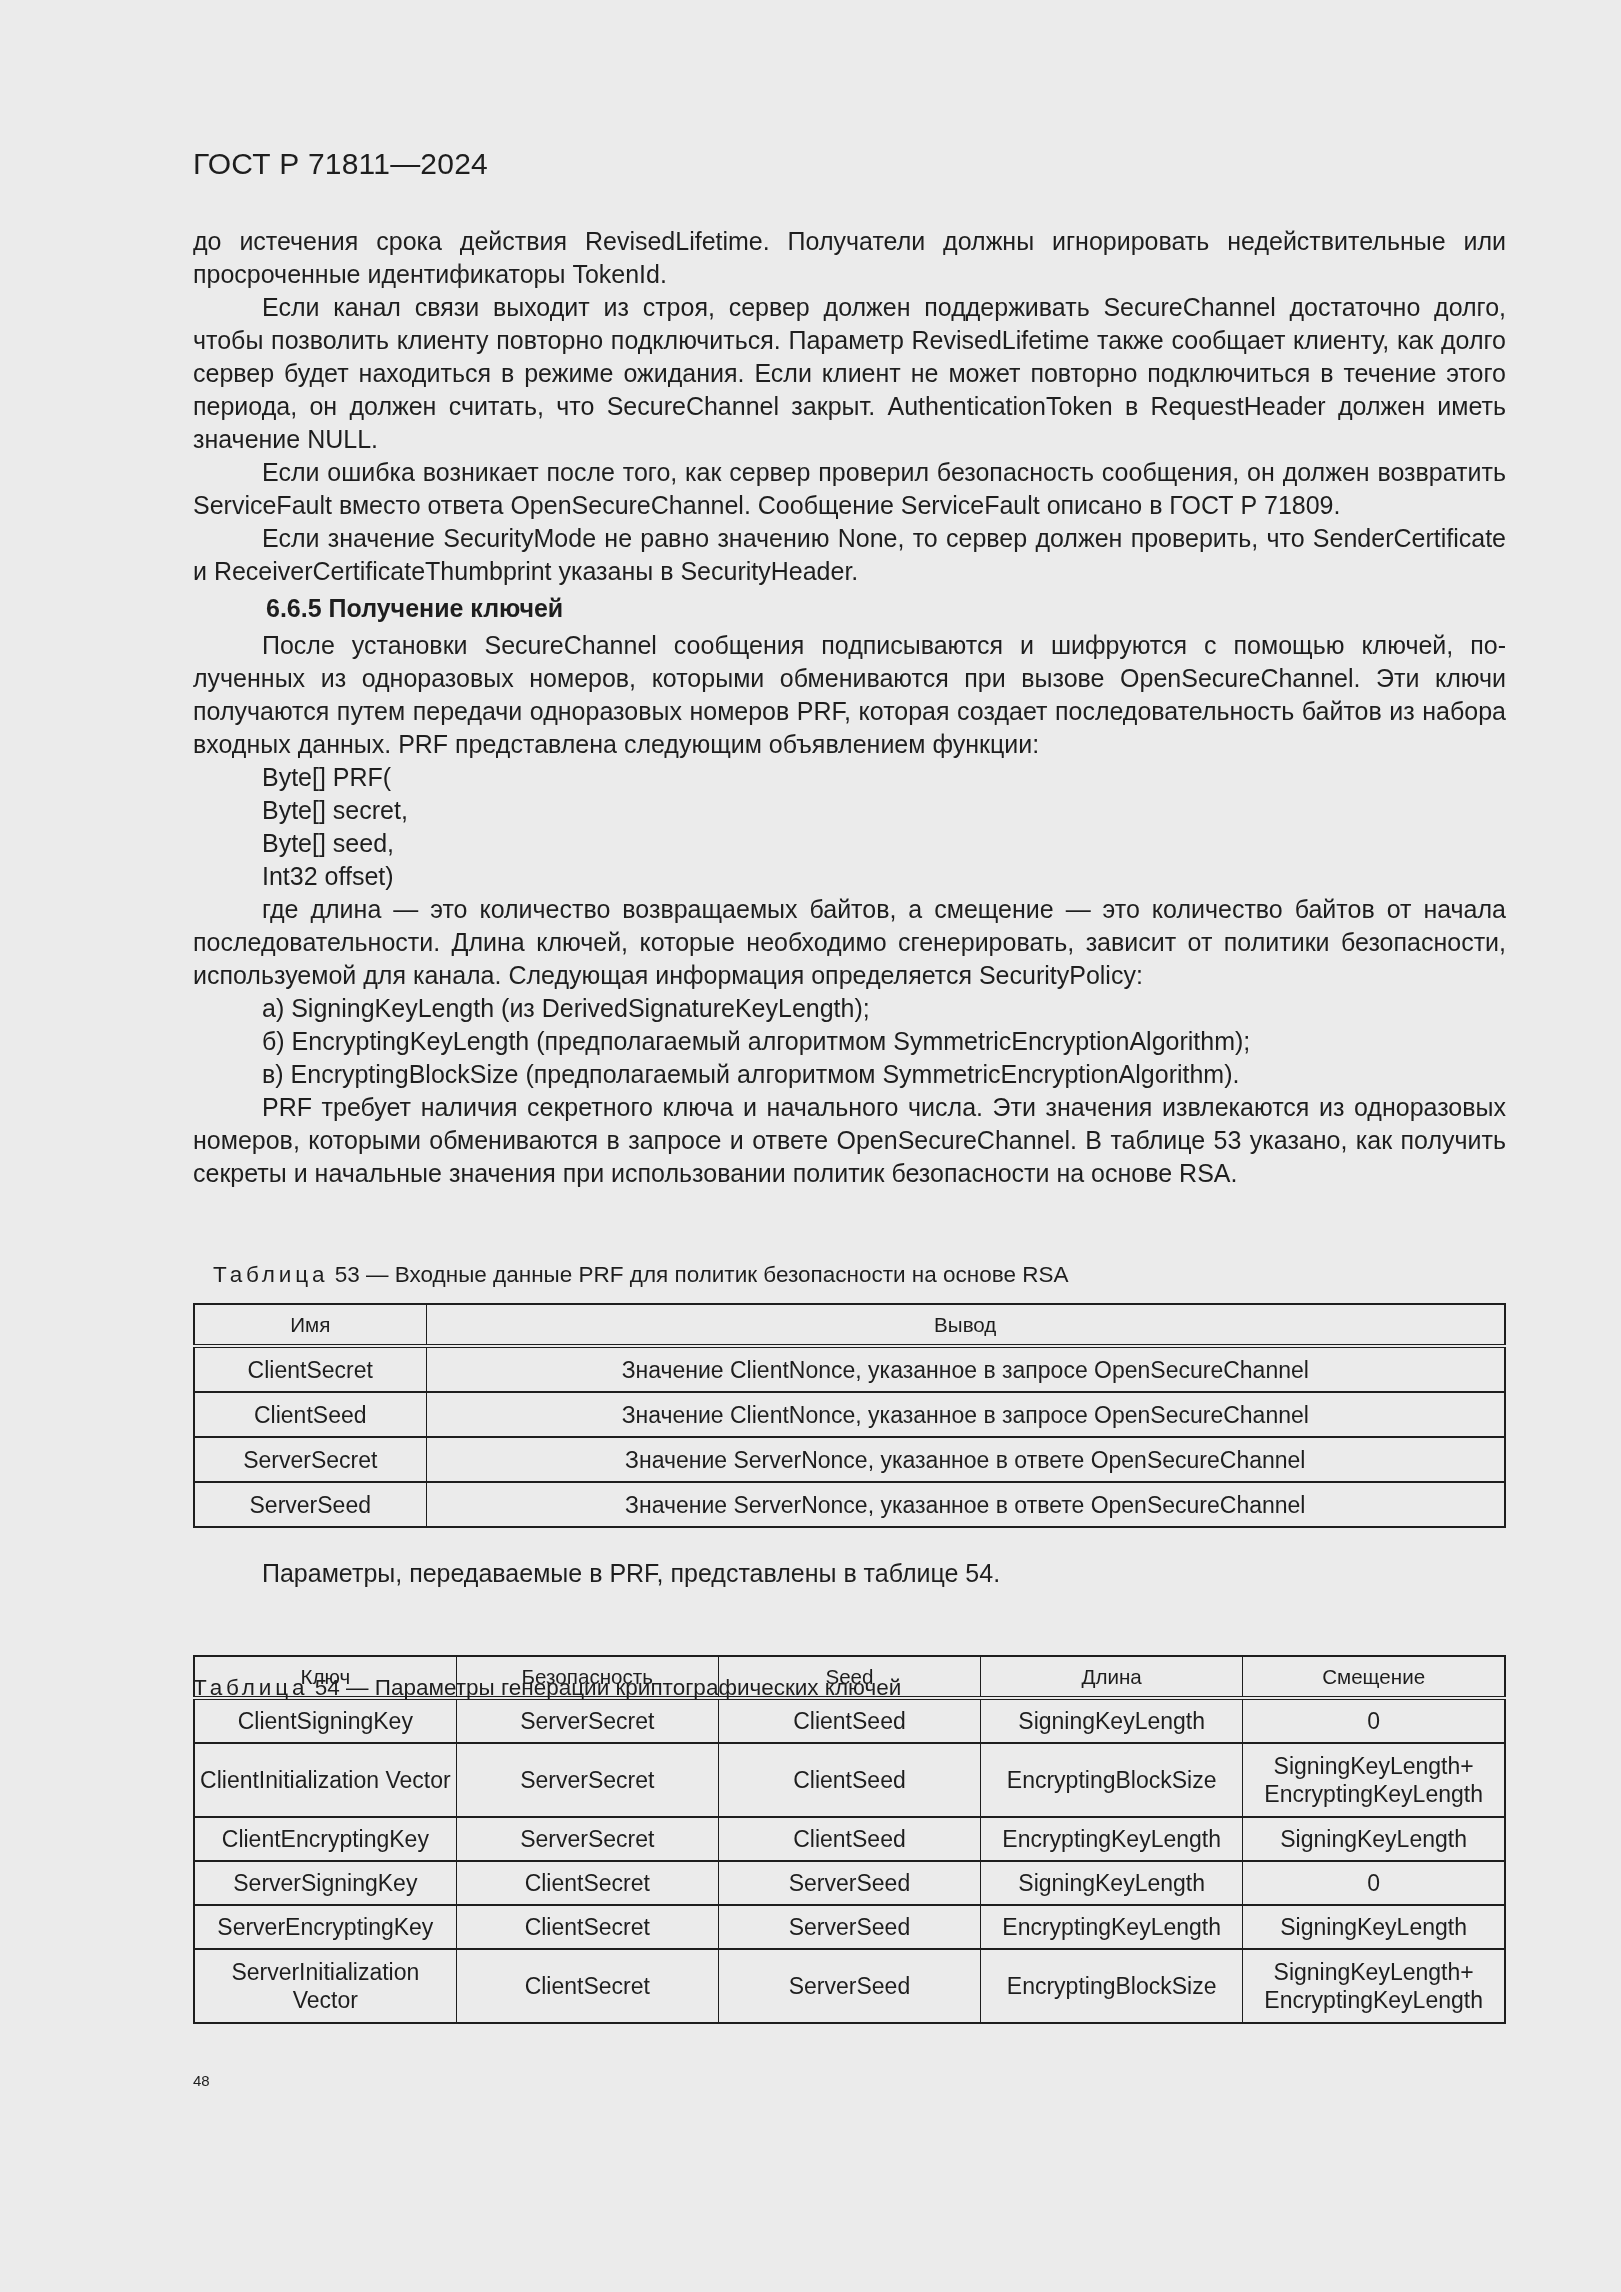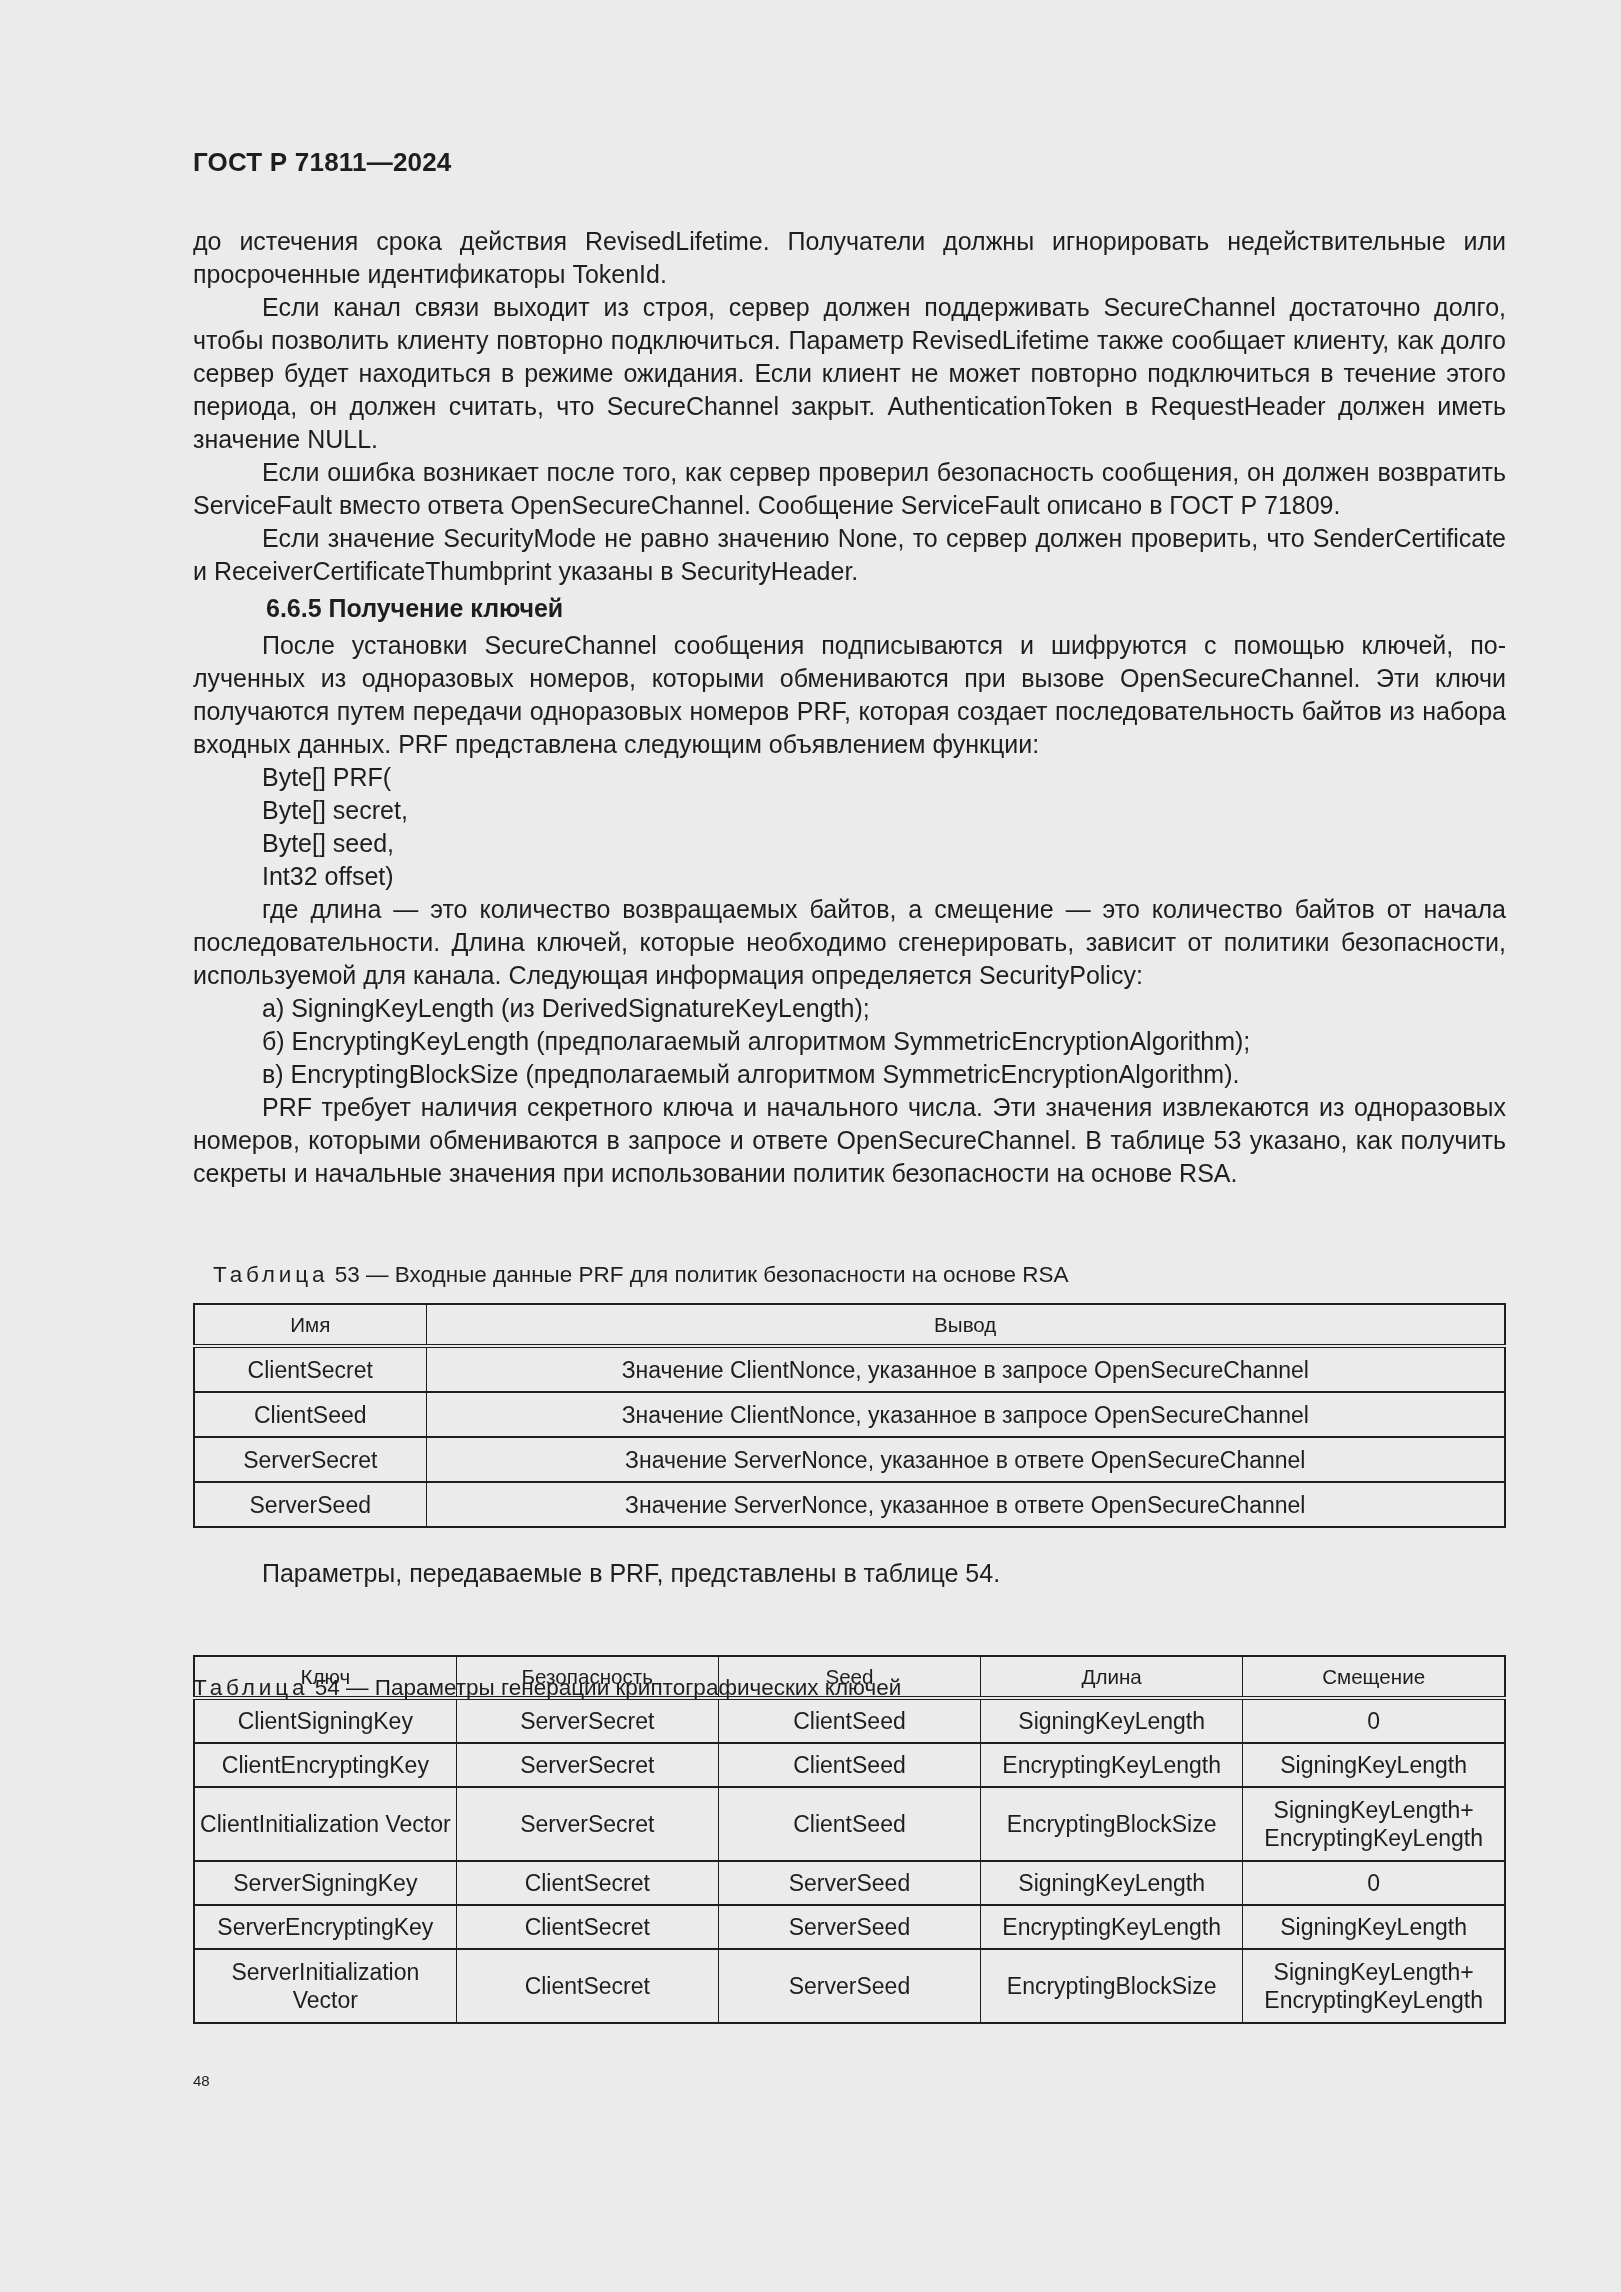--- a/index.html
+++ b/index.html
@@ -18,22 +18,22 @@
     .page {
       position: absolute;
       left: 193px;
       top: 0;
       width: 1313px;
     }
     .doc-header {
       position: absolute;
       top: 147px;
       left: 0;
-      font-weight: bold;
-      font-size: 26px;
+      font-weight: normal;
+      font-size: 30px;
       letter-spacing: 0.2px;
     }
     .body-text {
       position: absolute;
       top: 225px;
       left: 0;
       width: 1313px;
       font-size: 25px;
       line-height: 33px;
     }
@@ -193,34 +193,34 @@
     </thead>
     <tbody>
       <tr>
         <td>ClientSigningKey</td>
         <td>ServerSecret</td>
         <td>ClientSeed</td>
         <td>SigningKeyLength</td>
         <td>0</td>
       </tr>
       <tr>
-        <td>ClientEncryptingKey</td>
-        <td>ServerSecret</td>
-        <td>ClientSeed</td>
-        <td>EncryptingKeyLength</td>
-        <td>SigningKeyLength</td>
-      </tr>
-      <tr>
         <td class="two-line">ClientInitialization Vector</td>
         <td class="two-line">ServerSecret</td>
         <td class="two-line">ClientSeed</td>
         <td class="two-line">EncryptingBlockSize</td>
         <td class="two-line">SigningKeyLength+ EncryptingKeyLength</td>
       </tr>
       <tr>
+        <td>ClientEncryptingKey</td>
+        <td>ServerSecret</td>
+        <td>ClientSeed</td>
+        <td>EncryptingKeyLength</td>
+        <td>SigningKeyLength</td>
+      </tr>
+      <tr>
         <td>ServerSigningKey</td>
         <td>ClientSecret</td>
         <td>ServerSeed</td>
         <td>SigningKeyLength</td>
         <td>0</td>
       </tr>
       <tr>
         <td>ServerEncryptingKey</td>
         <td>ClientSecret</td>
         <td>ServerSeed</td>

